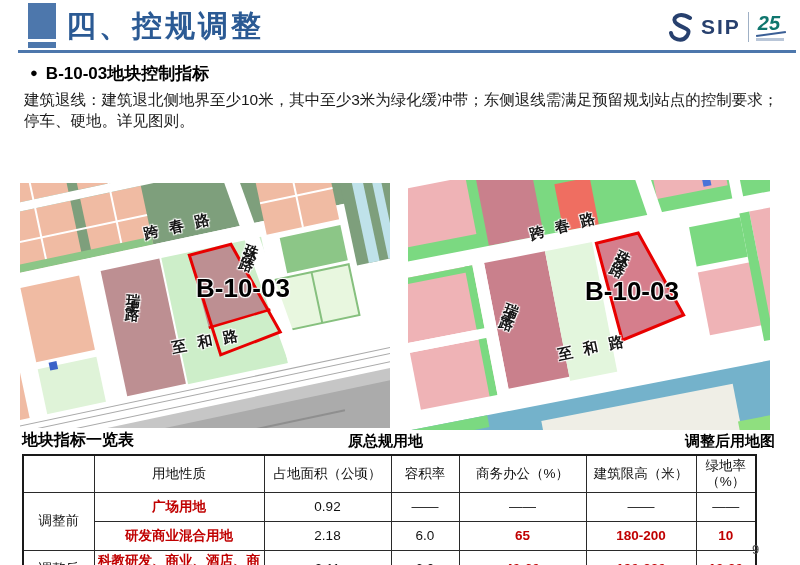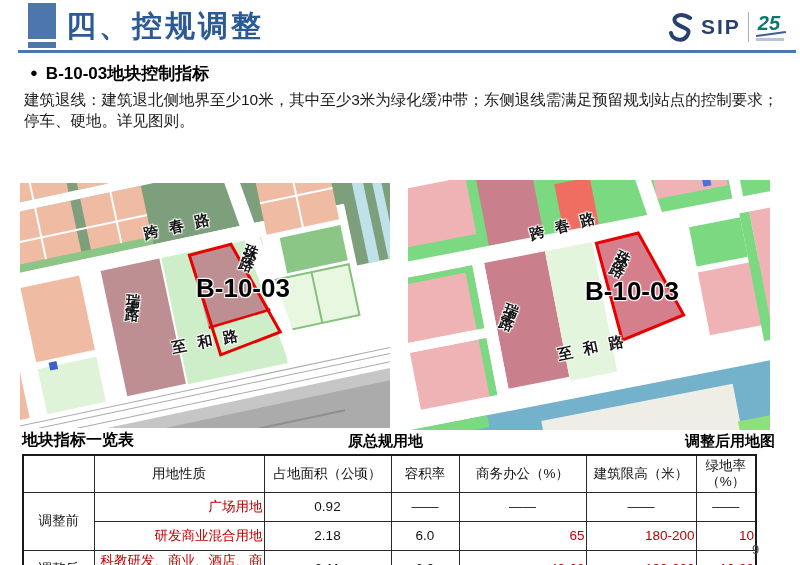--- a/index.html
+++ b/index.html
@@ -39,21 +39,21 @@
   .cap-left{position:absolute;left:300px;top:432px;font-size:15px;font-weight:bold;color:#000;margin-left:48px;}
   .cap-right{position:absolute;left:685px;top:432px;font-size:15px;font-weight:bold;color:#000;}
 
   
   .spec-table{position:absolute;left:22px;top:454px;width:733px;border-collapse:collapse;table-layout:fixed;
     font-size:13.5px;color:#111;text-align:center;}
   .spec-table th,.spec-table td{border:1px solid #2a2a2a;padding:2px 1px;line-height:1.18;}
   .spec-table{border:2px solid #1a1a1a;}
   .spec-table th{font-weight:normal;height:20px;}
   .spec-table td{height:24px;}
-  .spec-table .red{color:#c00000;font-weight:normal;text-align:right;}
+  .spec-table .red{color:#c00000;font-weight:bold;}
   .c0{width:71px;}.c1{width:170px;}.c2{width:127px;}.c3{width:68px;}.c4{width:127px;}.c5{width:110px;}.c6{width:60px;}
 
   .page-num{position:absolute;left:752px;top:542px;font-size:13px;color:#4a4a4a;}
 </style>
 </head>
 <body>
 
 <div class="slide">
 
   <div class="hdr-square"></div>

